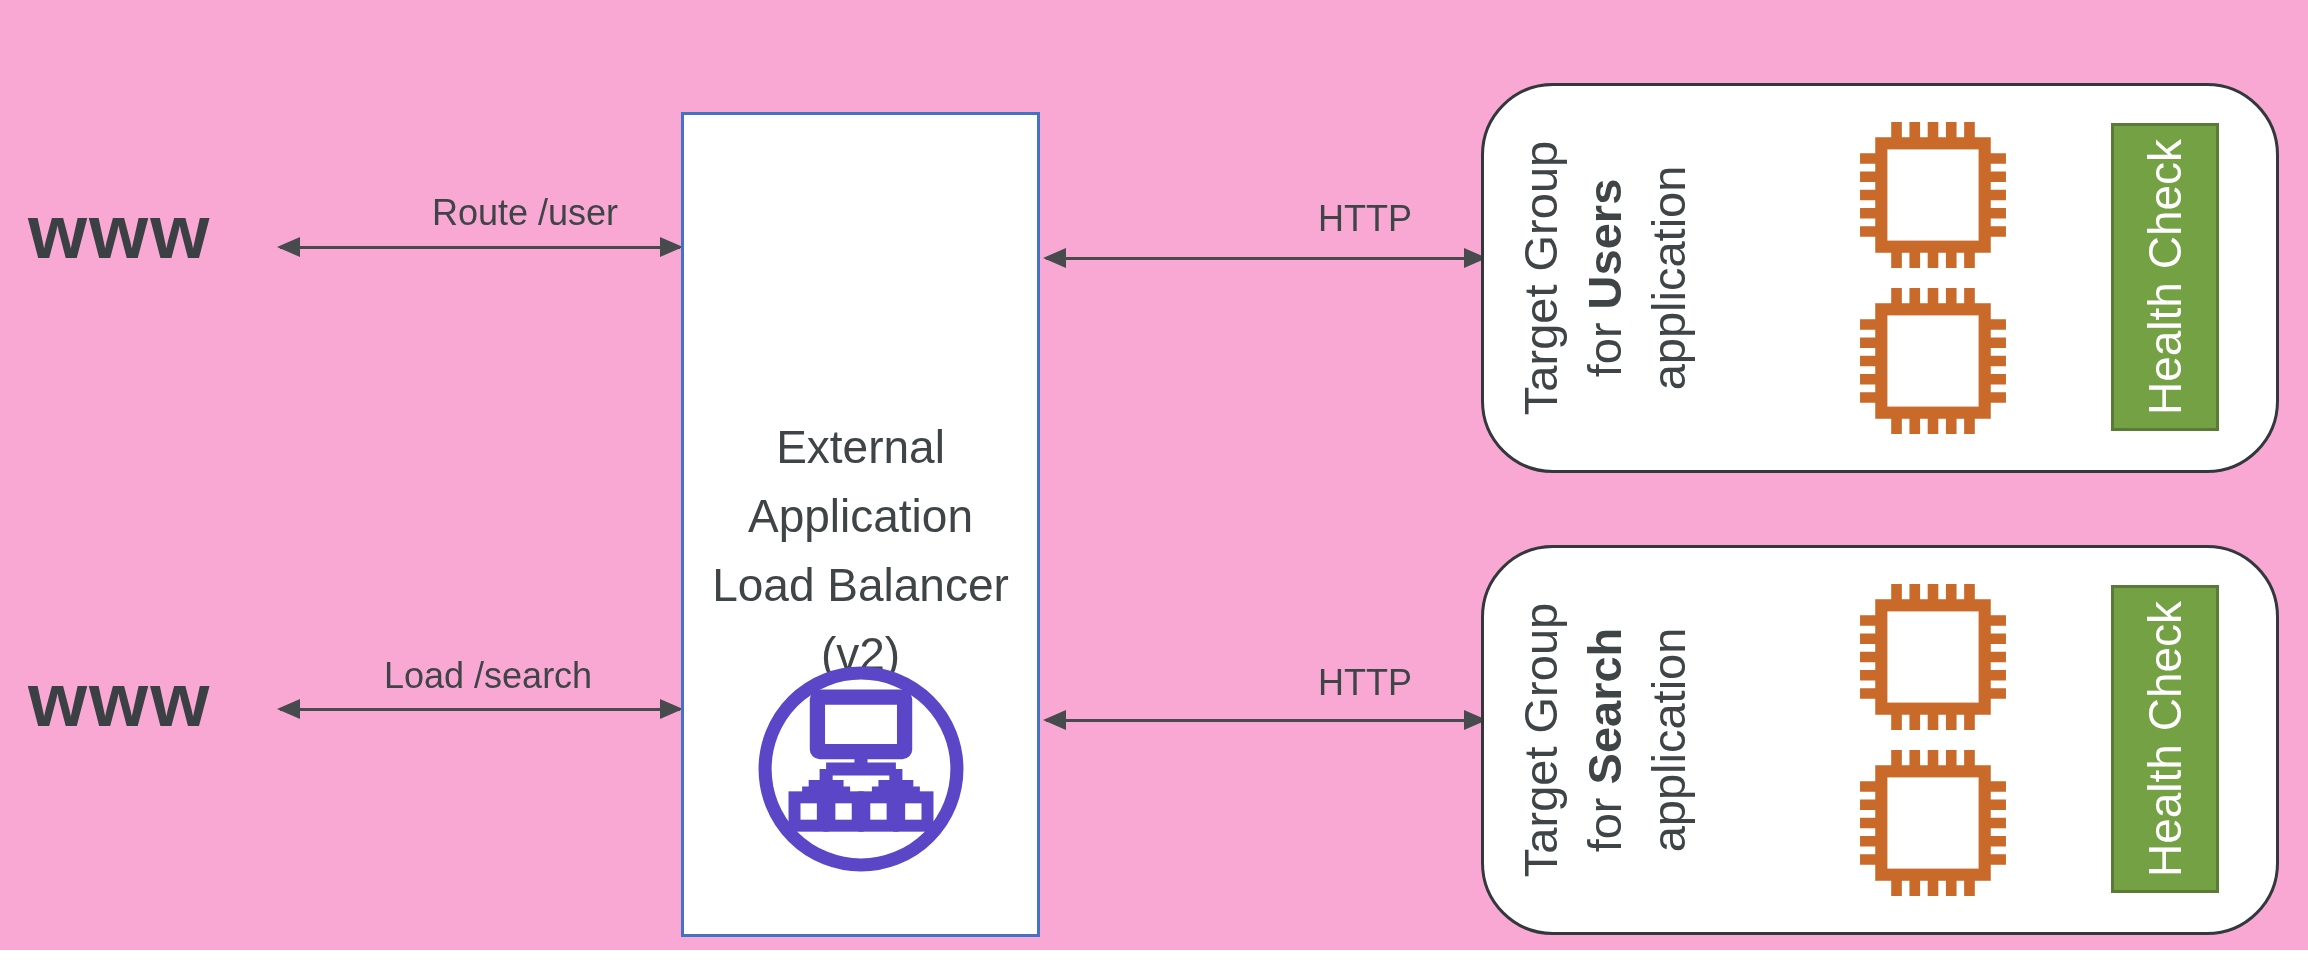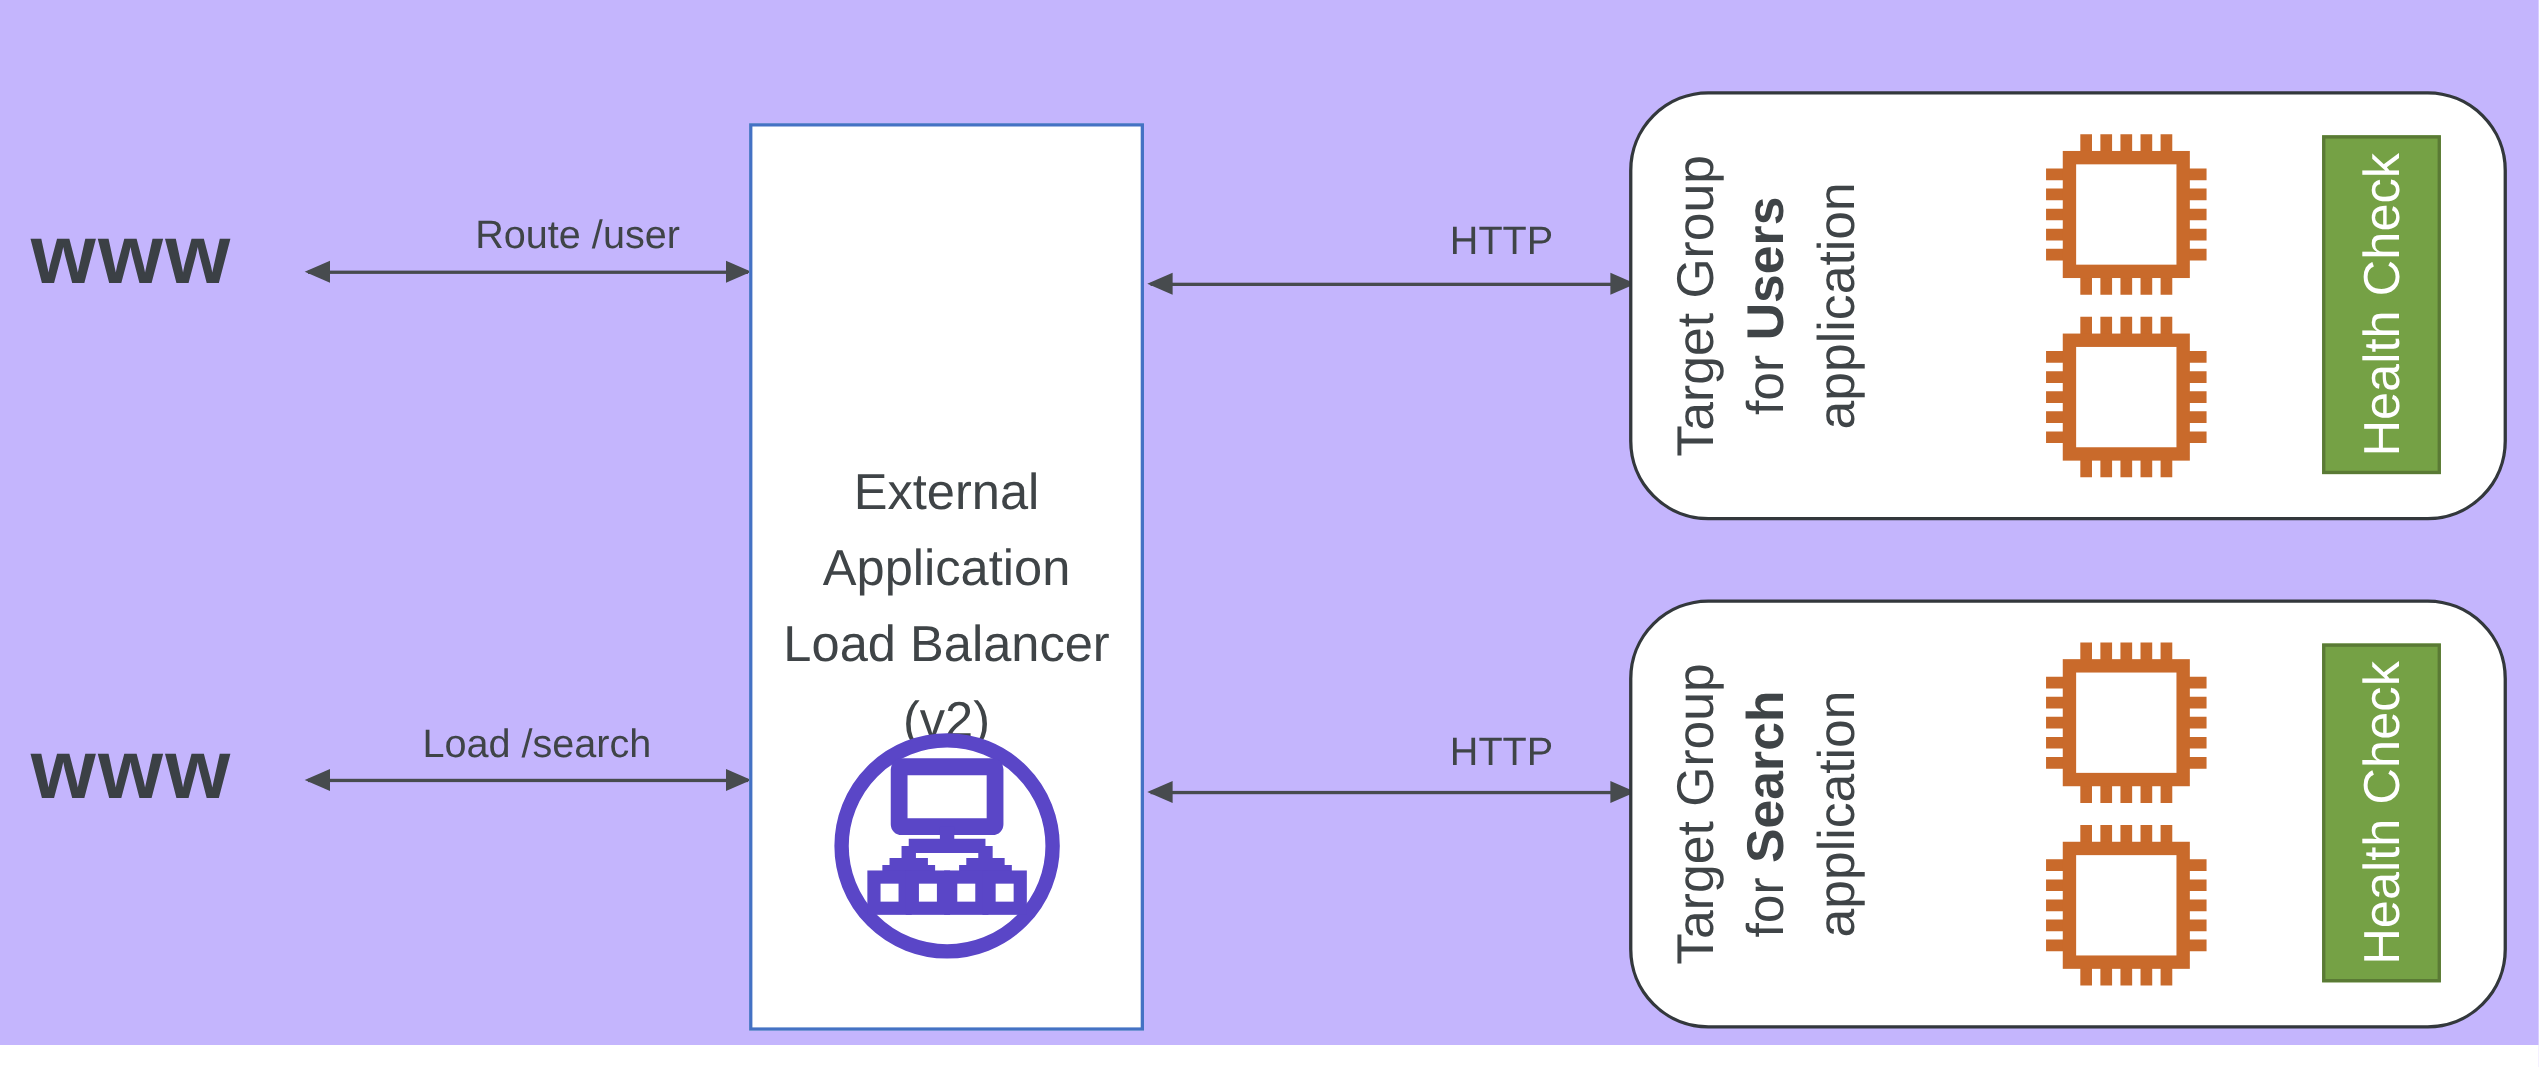--- a/index.html
+++ b/index.html
@@ -1,20 +1,20 @@
 <!DOCTYPE html>
 <html style="--www_color: #3B4045; --text_dark: #3F4447; --arrow_color: #474B4E; --box_border_blue: #4472C4; --icon_purple: #5A46C7; --chip_orange: #C96A2B; --health_green: #75A145; --health_border: #5A7A35; --group_border: #33383C;"><head>
 <meta charset="utf-8">
 <style>
   html, body { margin: 0; padding: 0; background: #ffffff; }
   .canvas {
     position: relative;
     width: 2308px;
     height: 950px;
-    background: #c4b5fd;
+    background: #f9a8d4;
     font-family: "Liberation Sans", sans-serif;
     overflow: hidden;
   }
 
   
   .www {
     position: absolute;
     font-size: 76px;
     font-weight: bold;
     letter-spacing: 2px;

